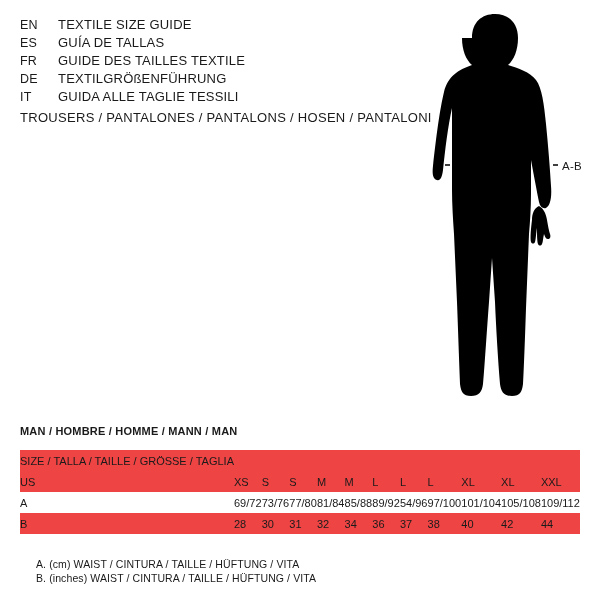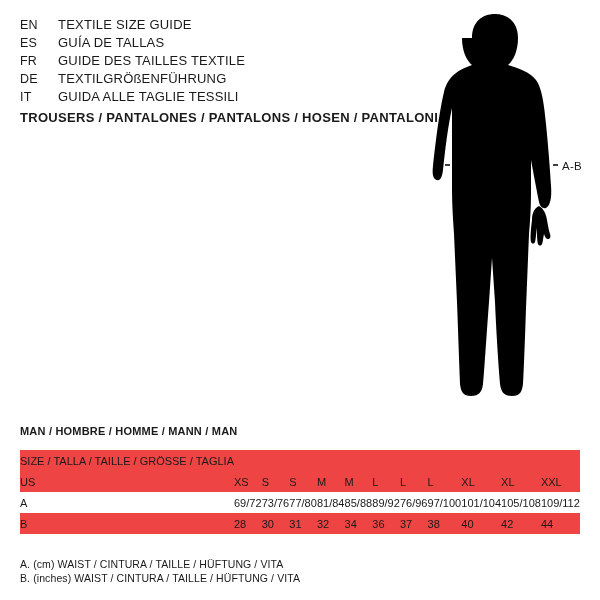--- a/index.html
+++ b/index.html
@@ -42,21 +42,21 @@
   .lang-text {
     font-size: 13px;
     letter-spacing: 0.2px;
   }
 
   .section-title {
     position: absolute;
     left: 20px;
     top: 110px;
     font-size: 13px;
-    font-weight: bold;
+    font-weight: normal;
     letter-spacing: 0.3px;
   }
 
   
   .figure-wrap {
     position: absolute;
     left: 400px;
     top: 8px;
     width: 200px;
     height: 400px;
@@ -99,21 +99,21 @@
     width: 96px;
     padding-left: 3px;
   }
   td.val {
     width: 44px;
     text-align: left;
   }
 
   .footnotes {
     position: absolute;
-    left: 20px;
+    left: 36px;
     top: 557px;
     font-size: 10.5px;
     line-height: 14px;
     letter-spacing: 0.1px;
   }
   .footnotes div { white-space: nowrap; }
 </style>
 </head>
 <body>
 
@@ -235,21 +235,21 @@
       <td class="val">XXL</td>
     </tr>
     <tr>
       <td class="label-col">A</td>
       <td class="val">69/72</td>
       <td class="val">73/76</td>
       <td class="val">77/80</td>
       <td class="val">81/84</td>
       <td class="val">85/88</td>
       <td class="val">89/92</td>
-      <td class="val">76/96</td>
+      <td class="val">54/96</td>
       <td class="val">97/100</td>
       <td class="val">101/104</td>
       <td class="val">105/108</td>
       <td class="val">109/112</td>
     </tr>
     <tr class="shaded">
       <td class="label-col">B</td>
       <td class="val">28</td>
       <td class="val">30</td>
       <td class="val">31</td>

